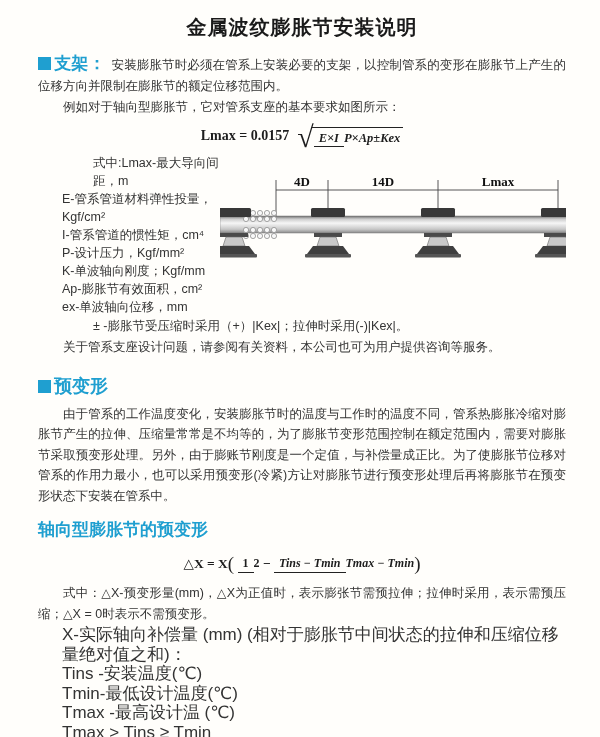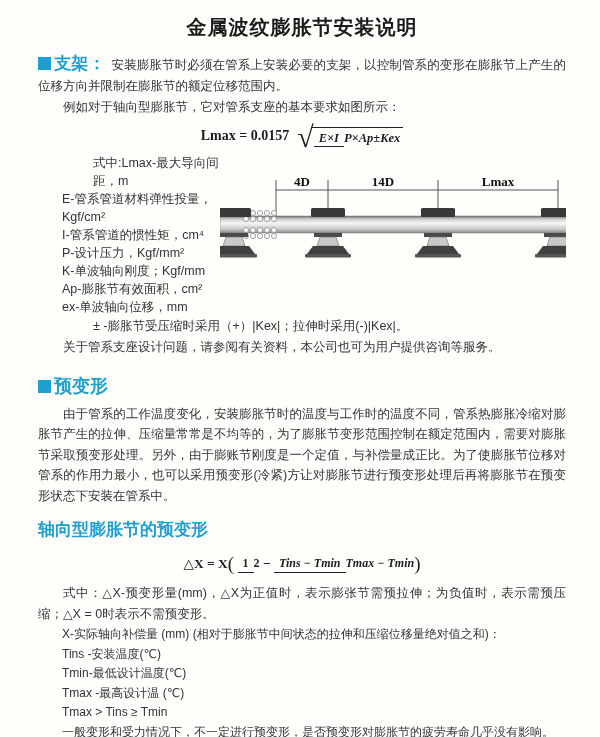--- a/index.html
+++ b/index.html
@@ -65,21 +65,21 @@
   h2.sec {
     font-size:18px; font-weight:700; color:var(--accent,#1f9fd0);
     margin:16px 0 6px 0;
   }
   h3.sub {
     font-size:17px; font-weight:700; color:var(--accent,#1f9fd0);
     margin:12px 0 12px 0;
   }
   .sub-indent { margin-left:22px; }
 
-  .list-line { font-size:12px; line-height:19.5px; font-weight:500; color:#333; padding-left:24px; }
+  .list-line { font-size:17px; line-height:19.5px; font-weight:500; color:#333; padding-left:24px; }
 </style>
 </head>
 <body>
 
 <div class="page">
 
   <h1 class="title">金属波纹膨胀节安装说明</h1>
 
   <p class="justify para-support"><span class="inline-head"><span class="sq"></span><span>支架：</span></span><span>安装膨胀节时必须在管系上安装必要的支架，以控制管系的变形在膨胀节上产生的位移方向并限制在膨胀节的额定位移范围内。</span></p>
 
@@ -201,21 +201,21 @@
         <span class="num">1</span>
         <span class="den">2</span>
       </span>
     <span>−</span>
     <span class="frac it">
         <span class="num">Tins − Tmin</span>
         <span class="den">Tmax − Tmin</span>
       </span><span class="paren">)</span>
   </div>
 
-  <p class="justify indent1">式中：△X-预变形量(mm)，△X为正值时，表示膨张节需预拉伸；为负值时，表示需预压缩；△X = 0时表示不需预变形。</p>
+  <p class="justify indent1">式中：△X-预变形量(mm)，△X为正值时，表示膨张节需预拉伸；拉伸时采用，表示需预压缩；△X = 0时表示不需预变形。</p>
 
   <div class="list-line">X-实际轴向补偿量 (mm) (相对于膨胀节中间状态的拉伸和压缩位移量绝对值之和)：</div>
   <div class="list-line">Tins -安装温度(℃)</div>
   <div class="list-line">Tmin-最低设计温度(℃)</div>
   <div class="list-line">Tmax -最高设计温 (℃)</div>
   <div class="list-line">Tmax &gt; Tins ≥ Tmin</div>
   <div class="list-line">一般变形和受力情况下，不一定进行预变形，是否预变形对膨胀节的疲劳寿命几乎没有影响。</div>
 
 </div>
 

